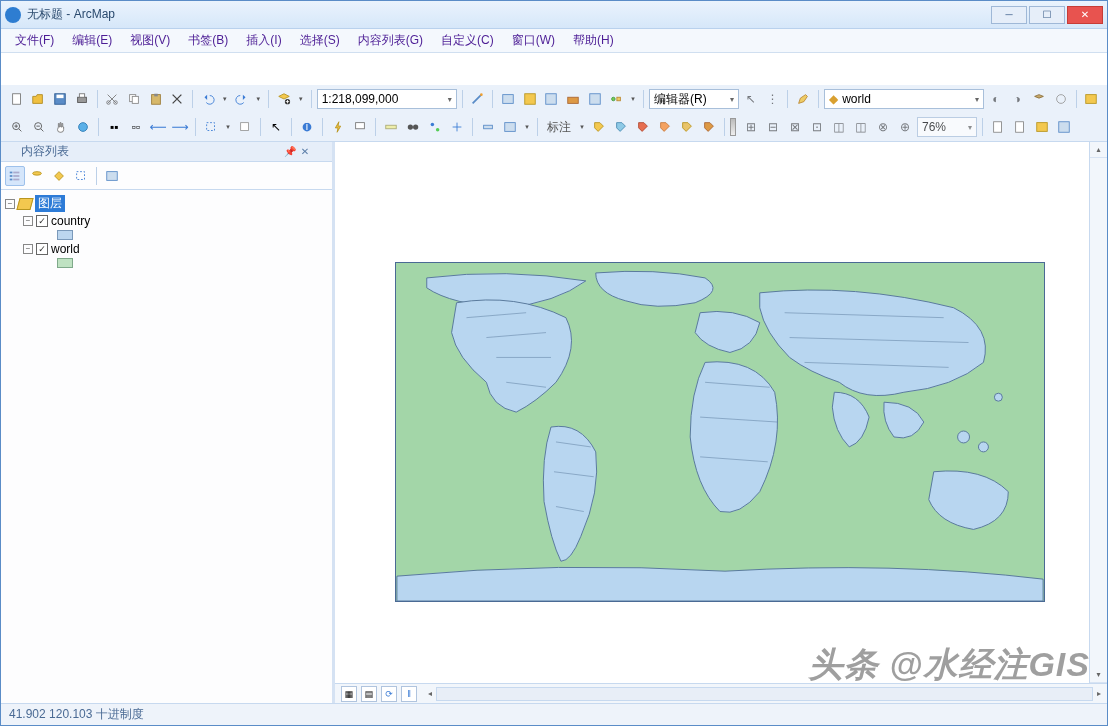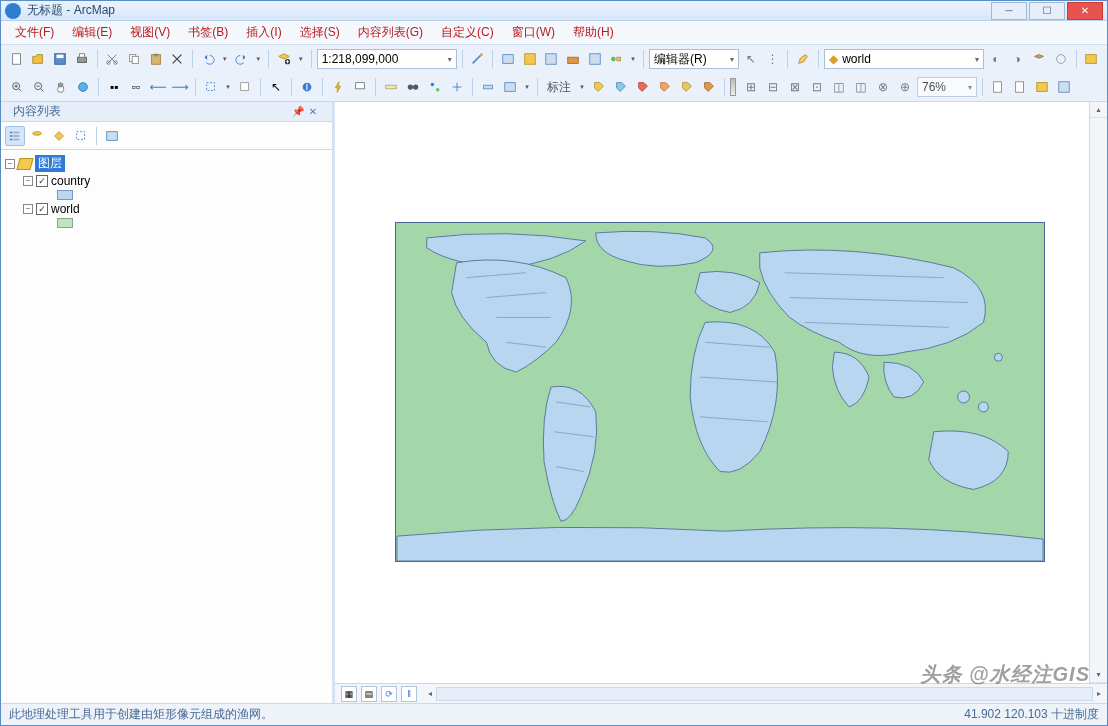--- a/index.html
+++ b/index.html
@@ -1,35 +1,35 @@
 <!DOCTYPE html>
 <html><head>
 <meta charset="utf-8">
 <style>
 * { box-sizing: border-box; margin: 0; padding: 0; font-family: "Microsoft YaHei", Tahoma, sans-serif; font-size: 12px; }
 body { width: 1108px; height: 726px; background: #fff; overflow: hidden; }
 .window { width: 100%; height: 100%; border: 1px solid #5a8cc7; display: flex; flex-direction: column; }
-.titlebar { height: 20px; background: linear-gradient(#eaf3fd,#d6e7f9); display: flex; align-items: center; padding: 0 4px; border-bottom: 1px solid #b9d1ed; }
+.titlebar { height: 28px; background: linear-gradient(#eaf3fd,#d6e7f9); display: flex; align-items: center; padding: 0 4px; border-bottom: 1px solid #b9d1ed; }
 .titlebar .app-icon { width: 16px; height: 16px; border-radius: 50%; background: #2e7dd1; margin-right: 6px; }
 .titlebar .title { flex: 1; color: #2a4a6e; }
 .win-btns { display: flex; gap: 2px; }
 .win-btn { width: 36px; height: 18px; background: #e6eef9; border: 1px solid #9fb8d7; display: flex; align-items: center; justify-content: center; font-size: 10px; color: #3a5c89; cursor: pointer; }
 .win-btn.close { background: #e8534f; color: #fff; border-color: #c73c36; }
 .menubar { height: 24px; background: #f4f8fd; border-bottom: 1px solid #d0dff0; display: flex; align-items: center; padding: 0 8px; gap: 6px; }
-.menubar span { padding: 10px 6px; cursor: pointer; color: #b91c1c; }
-.toolbars { background: #eaf1fa; border-bottom: 1px solid #c7d9ef; }
+.menubar span { padding: 10px 6px; cursor: pointer; color: #4c1d95; }
+.toolbars { background: #eaf1fa; border-bottom: 1px solid #c7d9ef; margin-top: 32px; }
 .toolbar { height: 28px; display: flex; align-items: center; padding: 0 6px; gap: 2px; }
 .tb-btn { width: 20px; height: 20px; display: flex; align-items: center; justify-content: center; cursor: pointer; border-radius: 2px; }
 .tb-sep { width: 1px; height: 18px; background: #bcd0e8; margin: 0 3px; }
 .tb-combo { height: 20px; border: 1px solid #a8bfda; background: #fff; padding: 0 4px; display: flex; align-items: center; gap: 4px; font-size: 11px; min-width: 100px; }
 .tb-combo .arrow { font-size: 8px; color: #666; margin-left: auto; }
 .tb-dd { width: 10px; height: 20px; display: flex; align-items: center; justify-content: center; font-size: 7px; color: #555; cursor: pointer; }
 .body-area { flex: 1; display: flex; min-height: 0; }
 .toc-panel { width: 334px; border-right: 3px solid #d5e2f3; display: flex; flex-direction: column; background: #fdfdfe; }
-.toc-header { height: 20px; background: #e6eef9; border-bottom: 1px solid #c7d9ef; display: flex; align-items: center; padding: 0 12px; color: #4a6a94; }
+.toc-header { height: 20px; background: #e6eef9; border-bottom: 1px solid #c7d9ef; display: flex; align-items: center; padding: 0 20px; color: #4a6a94; }
 .toc-header .title { flex: 1; }
 .toc-header .pin,.toc-header .x { width: 14px; height: 14px; display: flex; align-items: center; justify-content: center; cursor: pointer; font-size: 10px; color: #5a7da8; }
 .toc-tabs { height: 28px; border-bottom: 1px solid #c7d9ef; display: flex; align-items: center; padding: 0 4px; gap: 2px; }
 .toc-tab { width: 20px; height: 20px; display: flex; align-items: center; justify-content: center; cursor: pointer; border-radius: 2px; }
 .toc-tab.active { background: #d5e6fb; border: 1px solid #9ec1eb; }
 .toc-tree { flex: 1; padding: 4px; overflow: auto; }
 .tree-node { display: flex; align-items: center; gap: 3px; padding: 1px 0; cursor: pointer; }
 .tree-node.selected .label { background: #2d7bd7; color: #fff; padding: 0 3px; }
 .tree-toggle { width: 10px; height: 10px; border: 1px solid #888; display: flex; align-items: center; justify-content: center; font-size: 8px; line-height: 1; color: #555; }
 .tree-check { width: 12px; height: 12px; border: 1px solid #666; display: flex; align-items: center; justify-content: center; font-size: 9px; color: #333; background: #fff; }
@@ -40,21 +40,21 @@
 .map-canvas { flex: 1; background: #fff; position: relative; overflow: hidden; }
 .world-map { position: absolute; left: 60px; top: 120px; width: 650px; height: 340px; background: #a3d6a8; border: 1px solid #4a6a94; }
 .map-bottom { height: 20px; border-top: 1px solid #c7d9ef; display: flex; align-items: center; padding: 0 6px; gap: 4px; background: #f2f6fb; }
 .map-bottom .mb-btn { width: 16px; height: 16px; border: 1px solid #b0c4de; background: #fff; display: flex; align-items: center; justify-content: center; cursor: pointer; font-size: 9px; }
 .map-bottom .scroll-track { flex: 1; height: 14px; background: #e8eef7; border: 1px solid #c7d9ef; position: relative; }
 .right-scroll { width: 18px; background: #f2f6fb; border-left: 1px solid #c7d9ef; display: flex; flex-direction: column; }
 .right-scroll .arrow { height: 16px; display: flex; align-items: center; justify-content: center; font-size: 8px; color: #666; cursor: pointer; border-bottom: 1px solid #d7e3f3; }
 .statusbar { height: 22px; background: #eef3fa; border-top: 1px solid #c7d9ef; display: flex; align-items: center; padding: 0 8px; color: #4a6a94; }
 .statusbar .msg { flex: 1; }
 .statusbar .coords { white-space: nowrap; }
-.watermark { position: absolute; right: 18px; bottom: 38px; font-size: 20px; color: rgba(80,80,80,0.55); font-weight: bold; font-style: italic; pointer-events: none; letter-spacing: 1px; }
+.watermark { position: absolute; right: 18px; bottom: 38px; font-size: 34px; color: rgba(80,80,80,0.55); font-weight: bold; font-style: italic; pointer-events: none; letter-spacing: 1px; }
 .layer-icon { width: 14px; height: 12px; background: #f3c84f; border: 1px solid #b8951f; transform: skewX(-15deg); }
 svg.ico { width: 14px; height: 14px; }
 </style>
 </head>
 <body>
 
 <div class="window">
 
   <div class="titlebar">
     <div class="app-icon"></div>
@@ -524,19 +524,18 @@
         <div style="width:3px"></div>
         <div style="font-size:8px;color:#666">◂</div>
         <div class="scroll-track"></div>
         <div style="font-size:8px;color:#666">▸</div>
       </div>
     </div>
 
   </div>
 
   <div class="statusbar">
-    <div class="msg">此地理处理工具用于创建由矩形像元组成的渔网。</div>
     <div class="coords">41.902  120.103 十进制度</div>
   </div>
 
   <div class="watermark">头条 @水经注GIS</div>
 
 </div>
 
 </body></html>

